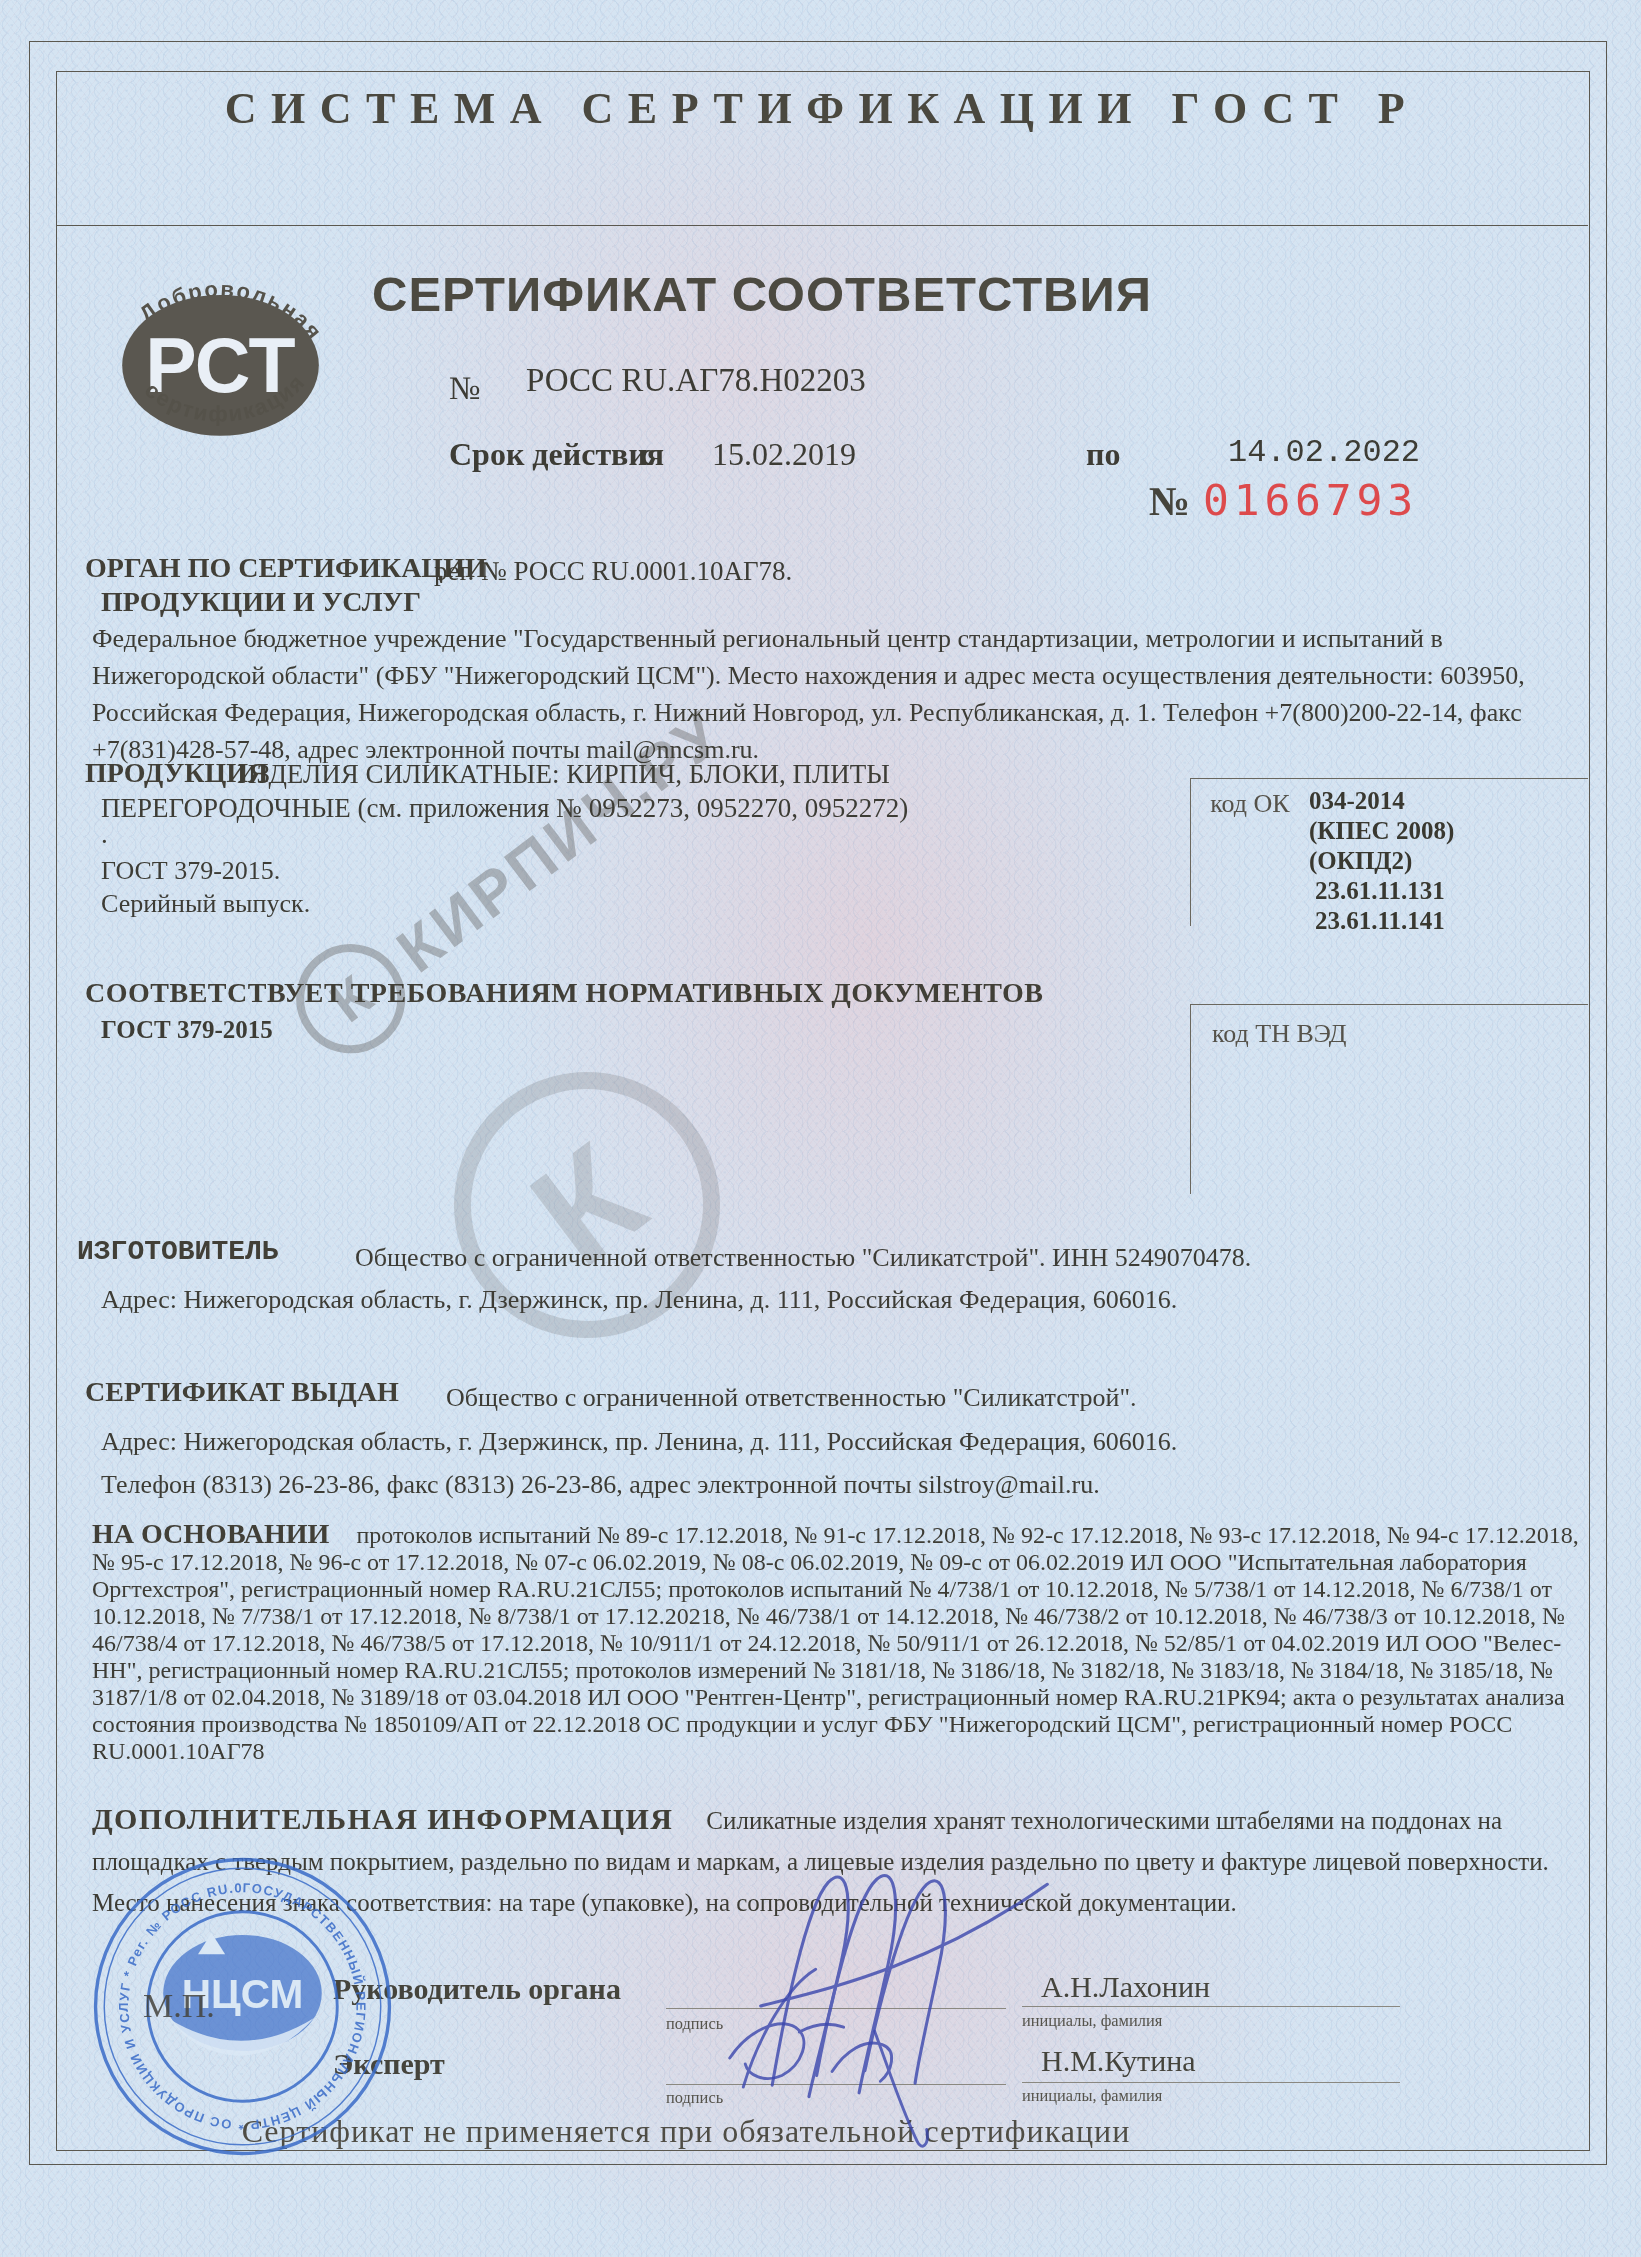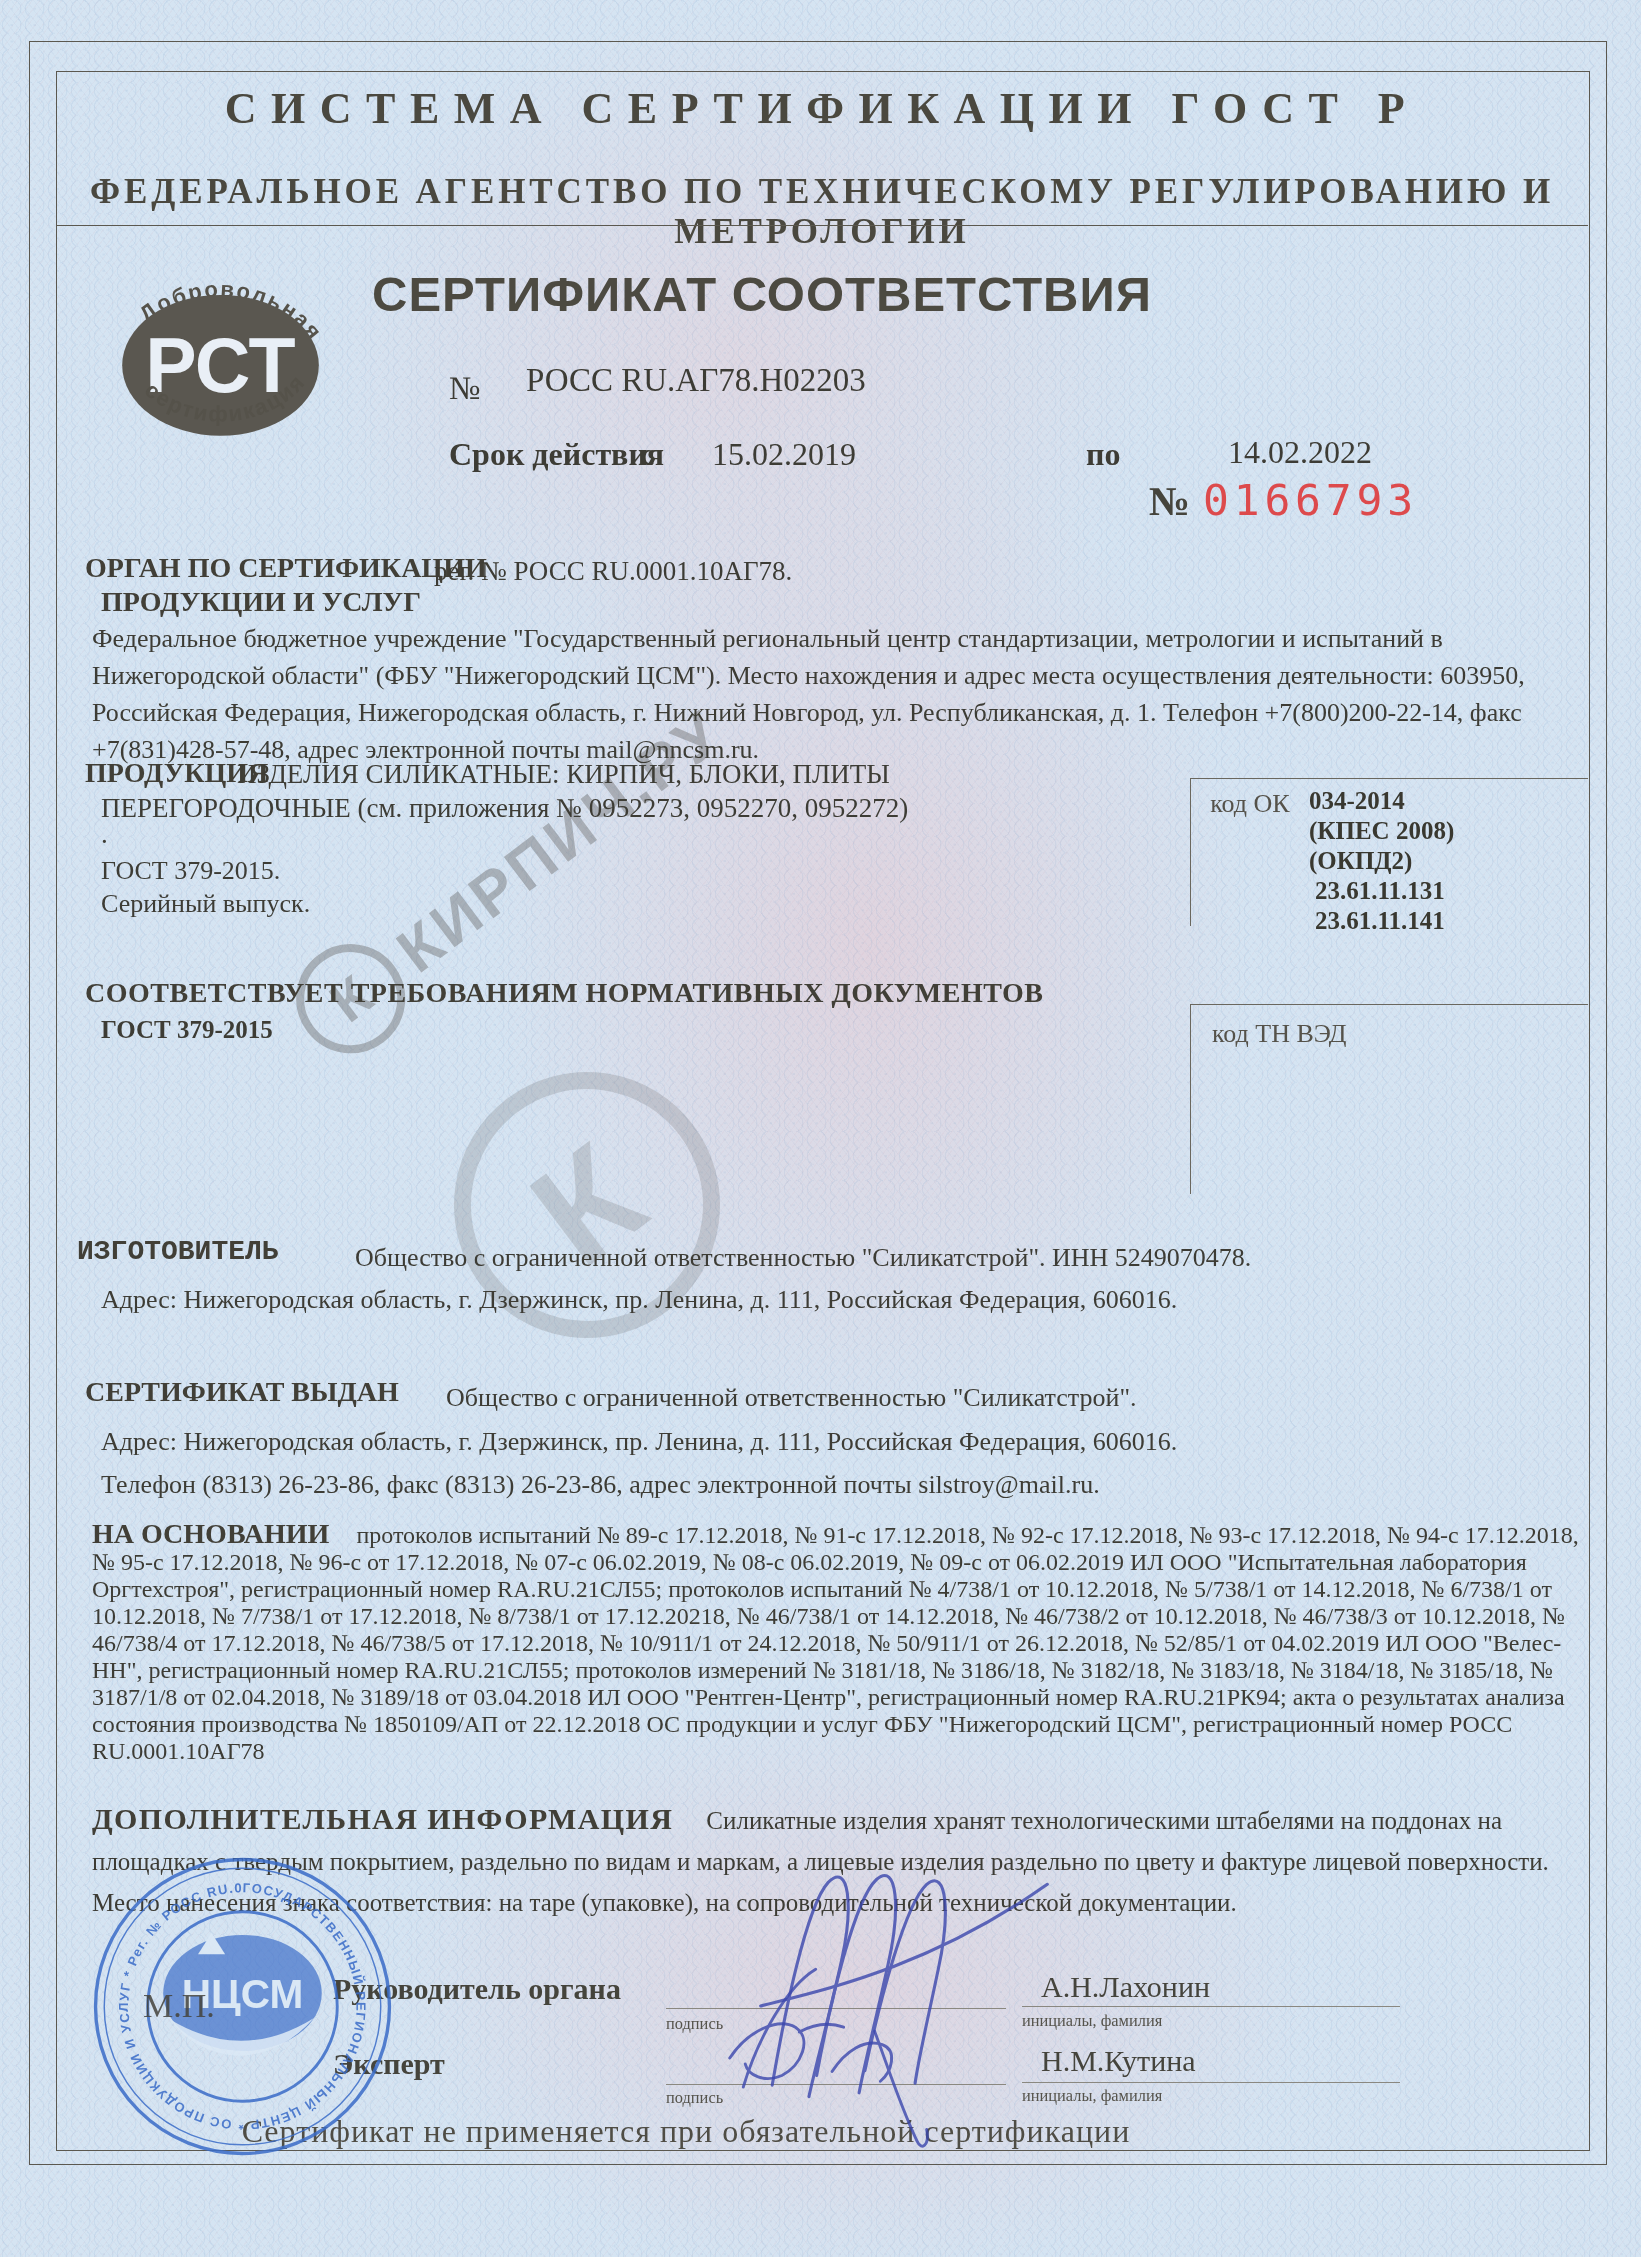--- a/index.html
+++ b/index.html
@@ -65,21 +65,20 @@
   <div class="frame" style="left:29px;top:41px;width:1576px;height:2122px;"></div>
   <div class="frame" style="left:56px;top:71px;width:1532px;height:2078px;"></div>
 
   <div class="wm-group abs" style="left:340px;top:966px;">
     <span class="wm-k">К</span>
     <span class="wm-text">КИРПИЧ.РУ</span>
   </div>
   <div class="wm-k2">К</div>
 
   <div class="abs hdr1">СИСТЕМА СЕРТИФИКАЦИИ ГОСТ Р</div>
-  <div class="abs hdr2">ФЕДЕРАЛЬНОЕ АГЕНТСТВО ПО ТЕХНИЧЕСКОМУ РЕГУЛИРОВАНИЮ И МЕТРОЛОГИИ</div>
   <div class="abs hdr-rule"></div>
 
   <svg class="abs" style="left:100px;top:259px;z-index:2;" width="241" height="205" viewBox="0 0 250 212">
     <defs>
       <path id="rstTop" d="M 16 122 A 110 96 0 0 1 234 122" fill="none"></path>
       <path id="rstBottom" d="M 26 110 A 104 84 0 0 0 224 110" fill="none"></path>
     </defs>
     <text font-size="23" font-weight="bold" fill="#55524a" letter-spacing="2">
       <textPath href="#rstTop" startOffset="22%">Добровольная</textPath>
     </text>
@@ -91,21 +90,21 @@
   </svg>
 
   <div class="abs doc-title">СЕРТИФИКАТ СООТВЕТСТВИЯ</div>
   <div class="abs no-label" style="left:449px;top:370px;">№</div>
   <div class="abs cert-number" style="left:526px;top:362px;">РОСС RU.АГ78.Н02203</div>
 
   <div class="abs validity-label" style="left:449px;top:436px;">Срок действия</div>
   <div class="abs validity-label" style="left:640px;top:436px;">с</div>
   <div class="abs date" style="left:712px;top:436px;">15.02.2019</div>
   <div class="abs validity-label" style="left:1086px;top:436px;">по</div>
-  <div class="abs date" style="left:1228px;top:434px;">14.02.2022</div>
+  <div class="abs date" style="left:1228px;top:434px;font-family:Liberation Mono, monospace;">14.02.2022</div>
 
   <div class="abs blank-no" style="left:1149px;top:477px;">№</div>
   <div class="abs blank-num" style="left:1203px;top:475px;">0166793</div>
 
   <div class="abs seclabel" style="left:85px;top:552px;">ОРГАН ПО СЕРТИФИКАЦИИ</div>
   <div class="abs" style="left:434px;top:556px;font-size:27px;">рег. № РОСС RU.0001.10АГ78.</div>
   <div class="abs seclabel" style="left:101px;top:586px;">ПРОДУКЦИИ И УСЛУГ</div>
   <div class="abs body-text" style="left:92px;top:620px;width:1498px;">Федеральное бюджетное учреждение "Государственный региональный центр стандартизации, метрологии и испытаний в Нижегородской области" (ФБУ "Нижегородский ЦСМ"). Место нахождения и адрес места осуществления деятельности: 603950, Российская Федерация, Нижегородская область, г. Нижний Новгород, ул. Республиканская, д. 1. Телефон +7(800)200-22-14, факс +7(831)428-57-48, адрес электронной почты mail@nncsm.ru.</div>
 
   <div class="abs seclabel" style="left:85px;top:757px;">ПРОДУКЦИЯ</div>

